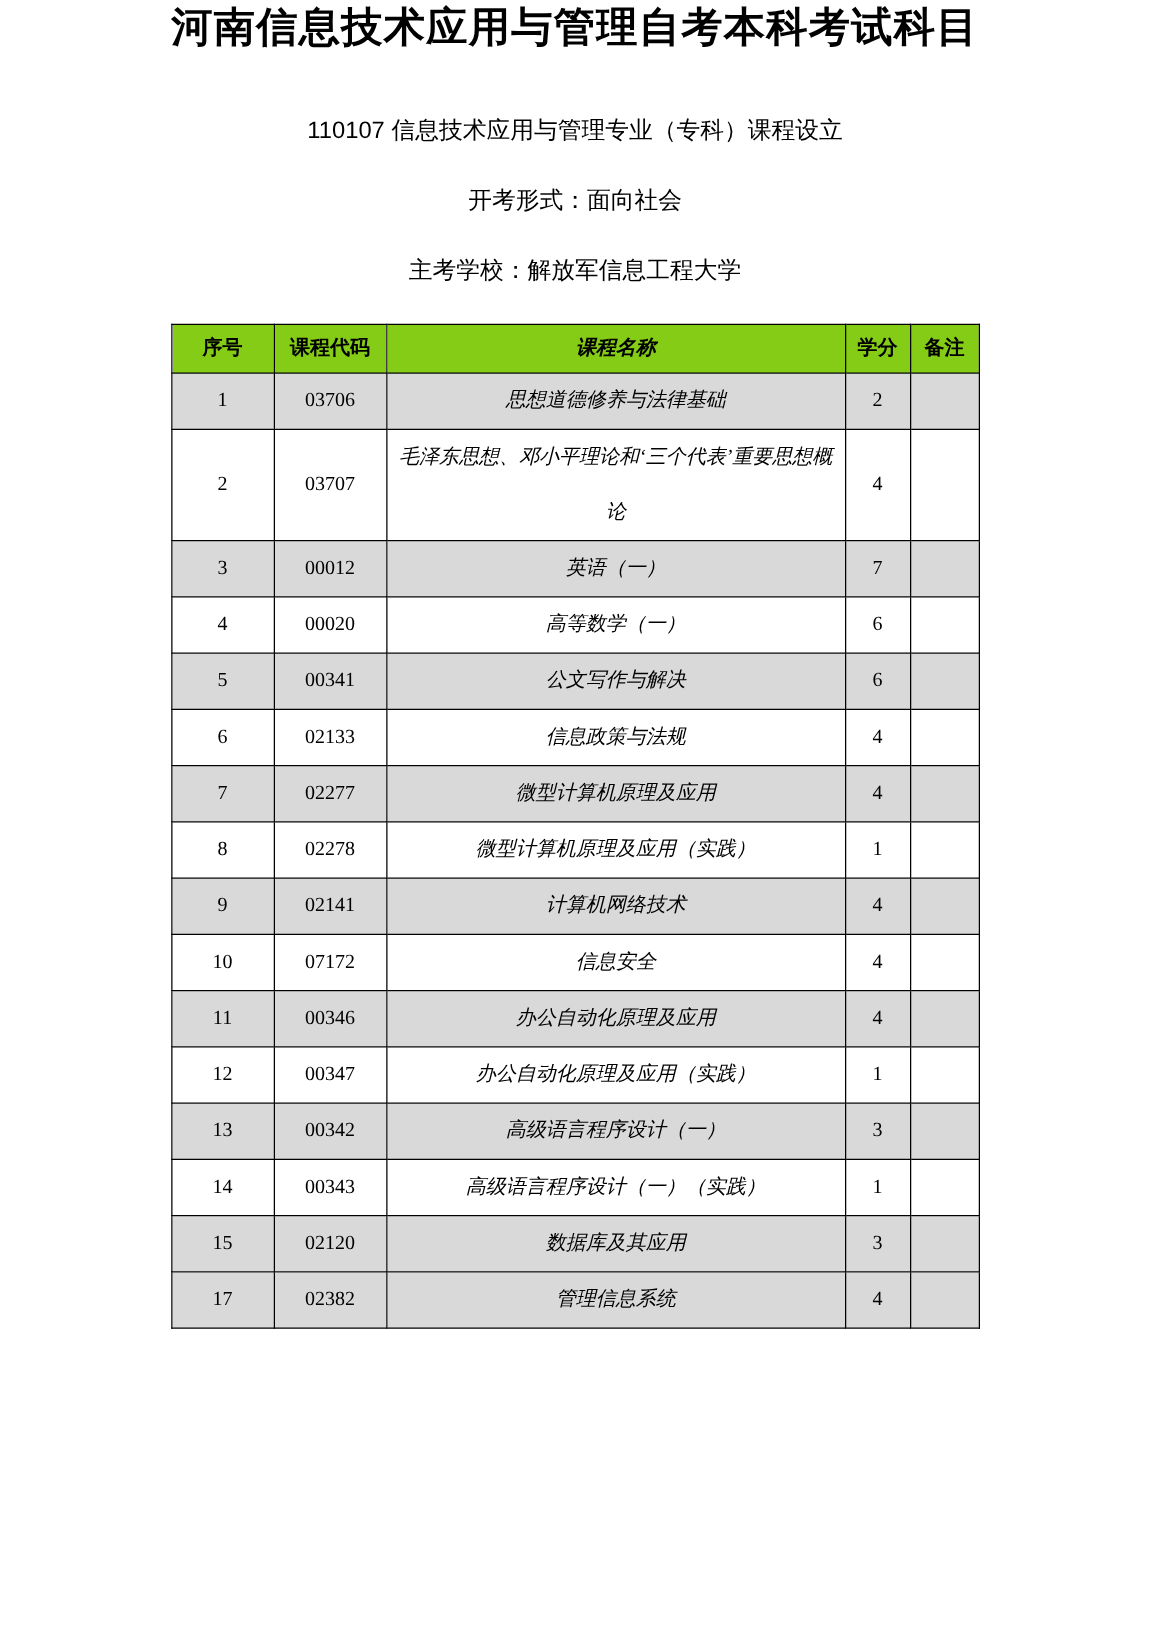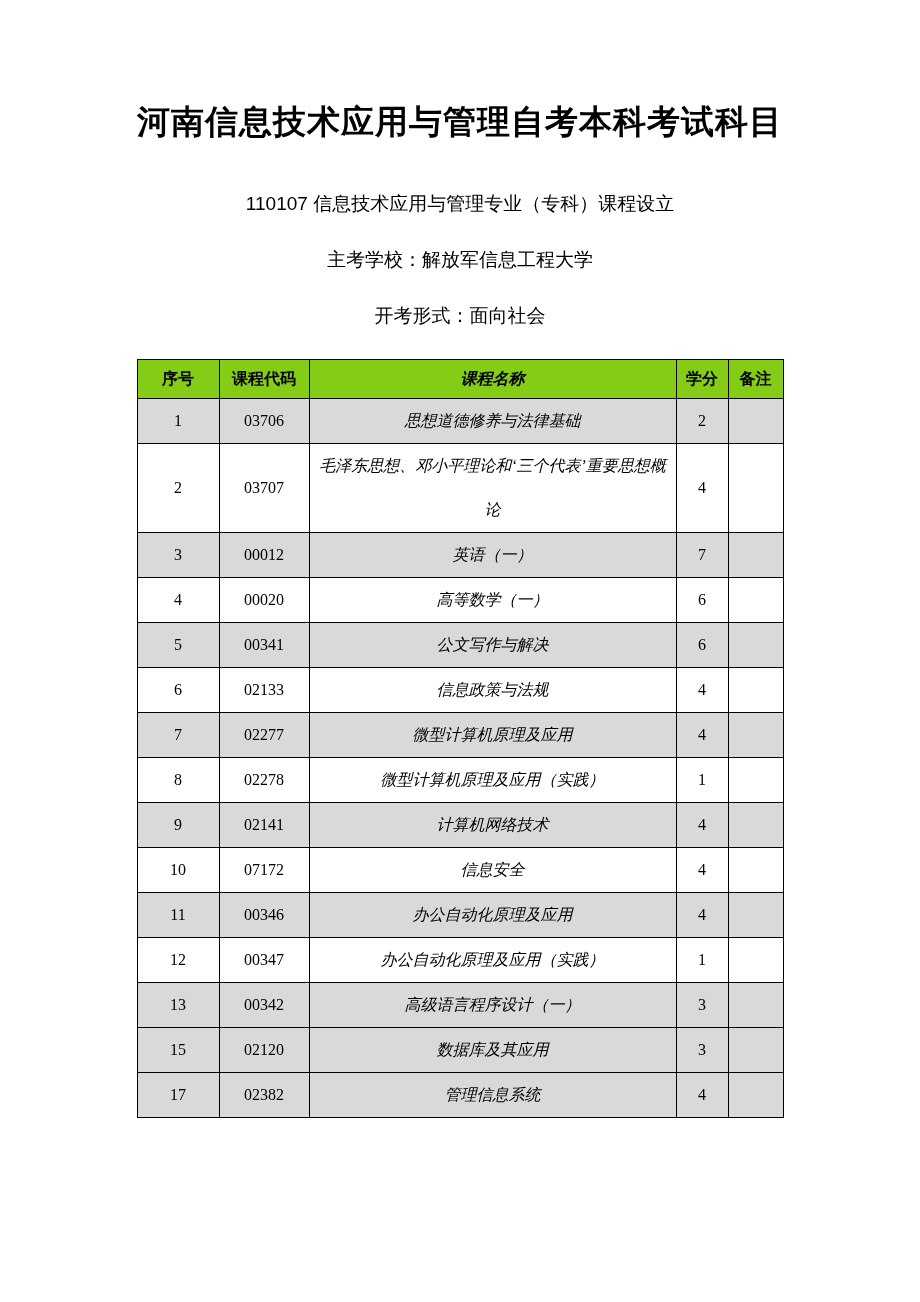--- a/index.html
+++ b/index.html
@@ -5,21 +5,20 @@
   * { box-sizing: border-box; margin: 0; padding: 0; }
   html, body {
     background: #ffffff;
     width: 920px;
     font-family: "Liberation Serif", "DejaVu Serif", serif;
     color: #000000;
   }
   .page {
     width: 920px;
     min-height: 1302px;
-    padding-top: 100px;
   }
   .doc-title {
     text-align: center;
     font-family: "Liberation Sans", "DejaVu Sans", sans-serif;
     font-weight: bold;
     font-size: 33px;
     letter-spacing: 1px;
     margin-bottom: 46px;
   }
   .sub {
@@ -60,23 +59,23 @@
 </style>
 </head>
 <body>
 
 <div class="page">
 
   <h1 class="doc-title">河南信息技术应用与管理自考本科考试科目</h1>
 
   <p class="sub">110107 信息技术应用与管理专业（专科）课程设立</p>
 
+  <p class="sub">开考形式：面向社会</p>
+
   <p class="sub">主考学校：解放军信息工程大学</p>
-
-  <p class="sub">开考形式：面向社会</p>
 
   <table class="course-table">
     <thead>
       <tr>
         <th class="col-no">序号</th>
         <th class="col-code">课程代码</th>
         <th class="col-name">课程名称</th>
         <th class="col-credit">学分</th>
         <th class="col-note">备注</th>
       </tr>
@@ -166,20 +165,27 @@
           <td class="col-credit">1</td>
           <td class="col-note"></td>
         </tr>
         <tr class="shaded">
           <td class="col-no">13</td>
           <td class="col-code">00342</td>
           <td class="col-name">高级语言程序设计（一）</td>
           <td class="col-credit">3</td>
           <td class="col-note"></td>
         </tr>
+        <tr>
+          <td class="col-no">14</td>
+          <td class="col-code">00343</td>
+          <td class="col-name">高级语言程序设计（一）（实践）</td>
+          <td class="col-credit">1</td>
+          <td class="col-note"></td>
+        </tr>
         <tr class="shaded">
           <td class="col-no">15</td>
           <td class="col-code">02120</td>
           <td class="col-name">数据库及其应用</td>
           <td class="col-credit">3</td>
           <td class="col-note"></td>
         </tr>
         <tr class="shaded">
           <td class="col-no">17</td>
           <td class="col-code">02382</td>

